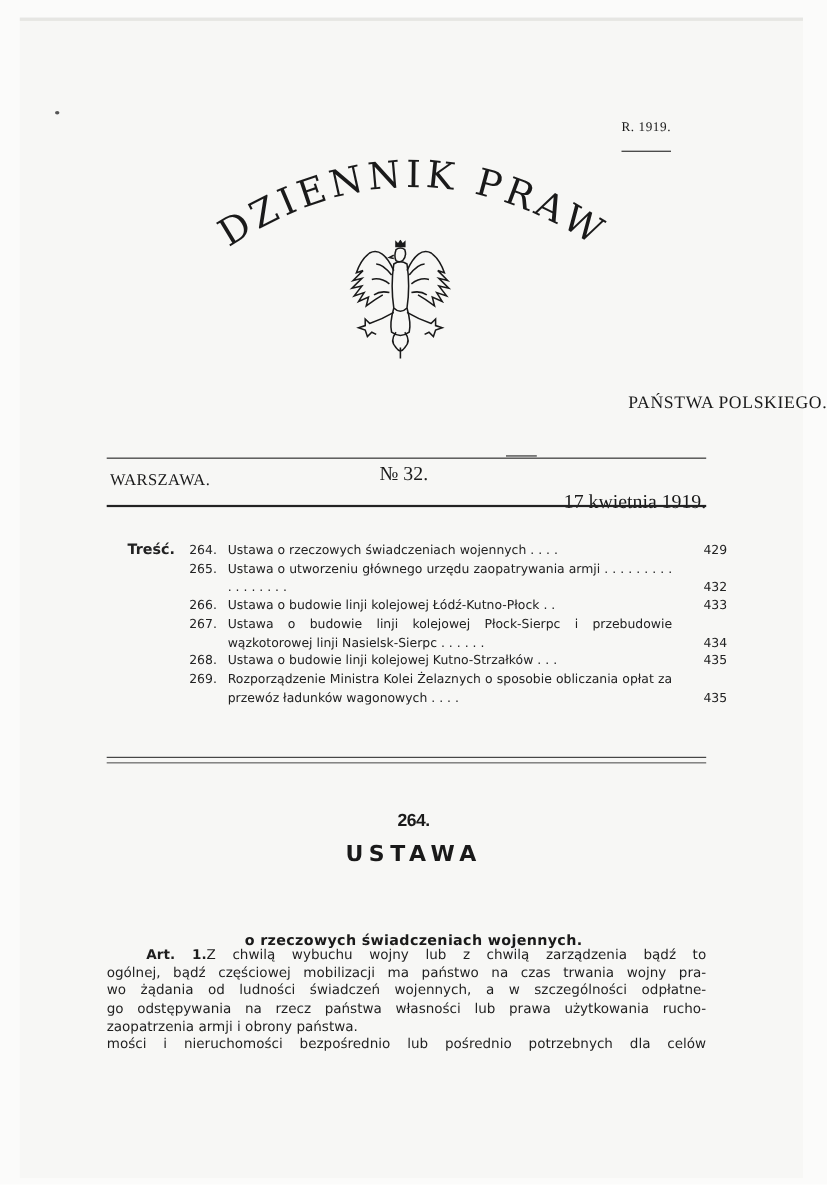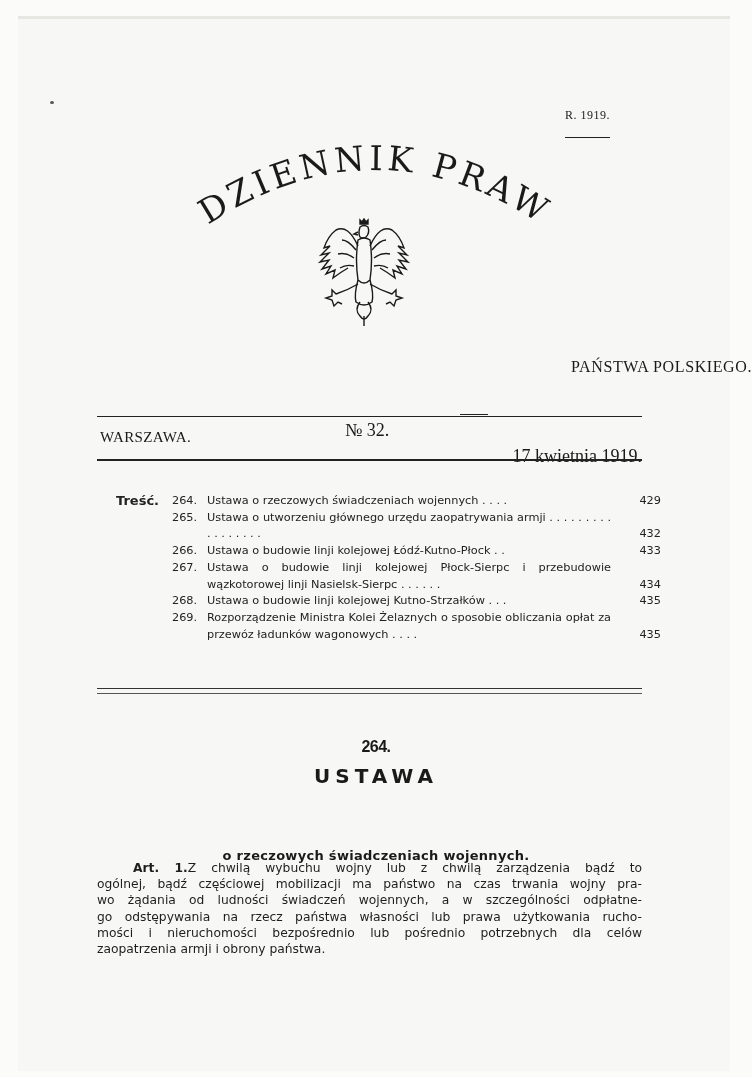--- a/index.html
+++ b/index.html
@@ -313,16 +313,16 @@
 
   <div class="law-number">264.</div>
   <div class="law-type">USTAWA</div>
   <div class="law-title">o rzeczowych świadczeniach wojennych.</div>
 
   <div class="article">
     <span class="line"><span class="art-label">Art. 1.</span><span>Z chwilą wybuchu wojny lub z chwilą zarządzenia bądź to</span></span>
     <span class="line">ogólnej, bądź częściowej mobilizacji ma państwo na czas trwania wojny pra-</span>
     <span class="line">wo żądania od ludności świadczeń wojennych, a w szczególności odpłatne-</span>
     <span class="line">go odstępywania na rzecz państwa własności lub prawa użytkowania rucho-</span>
+    <span class="line last">zaopatrzenia armji i obrony państwa.</span>
     <span class="line">mości i nieruchomości bezpośrednio lub pośrednio potrzebnych dla celów</span>
-    <span class="line last">zaopatrzenia armji i obrony państwa.</span>
   </div>
 </div>
 
 </body></html>

